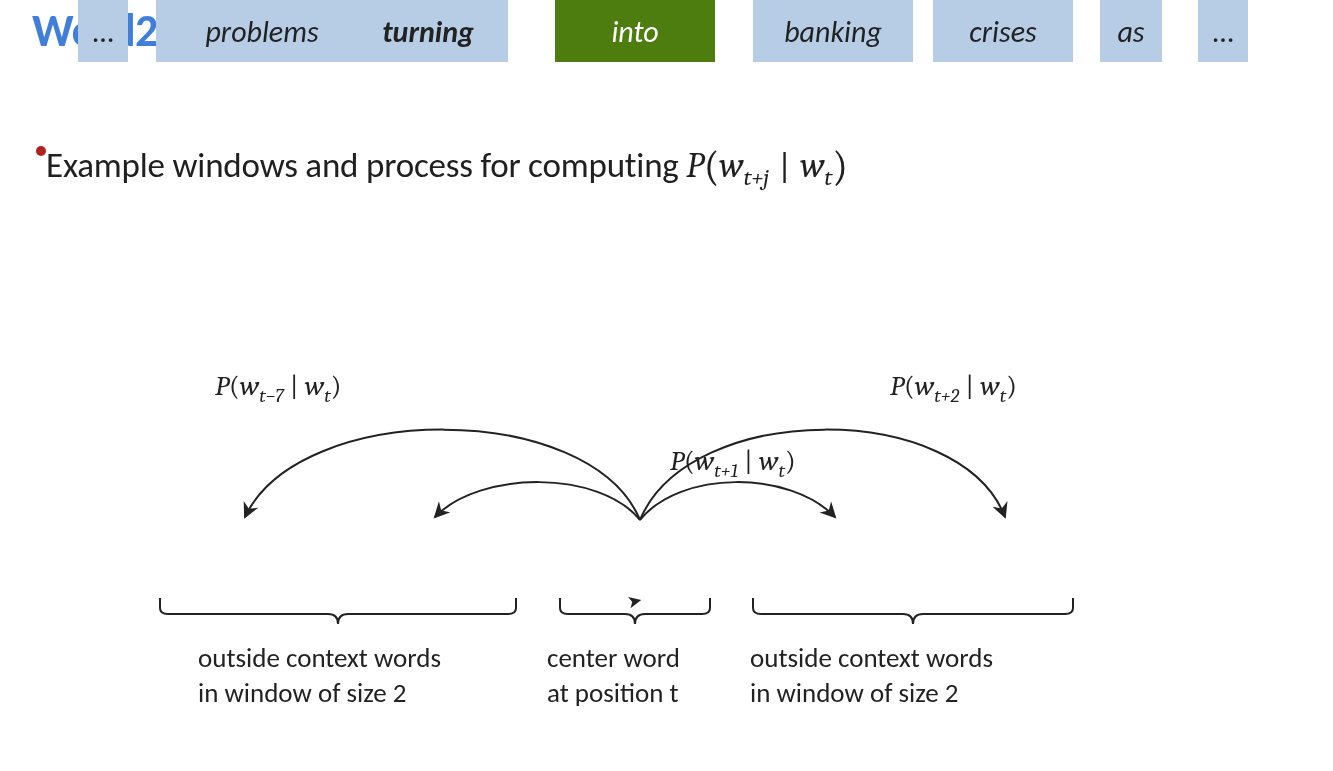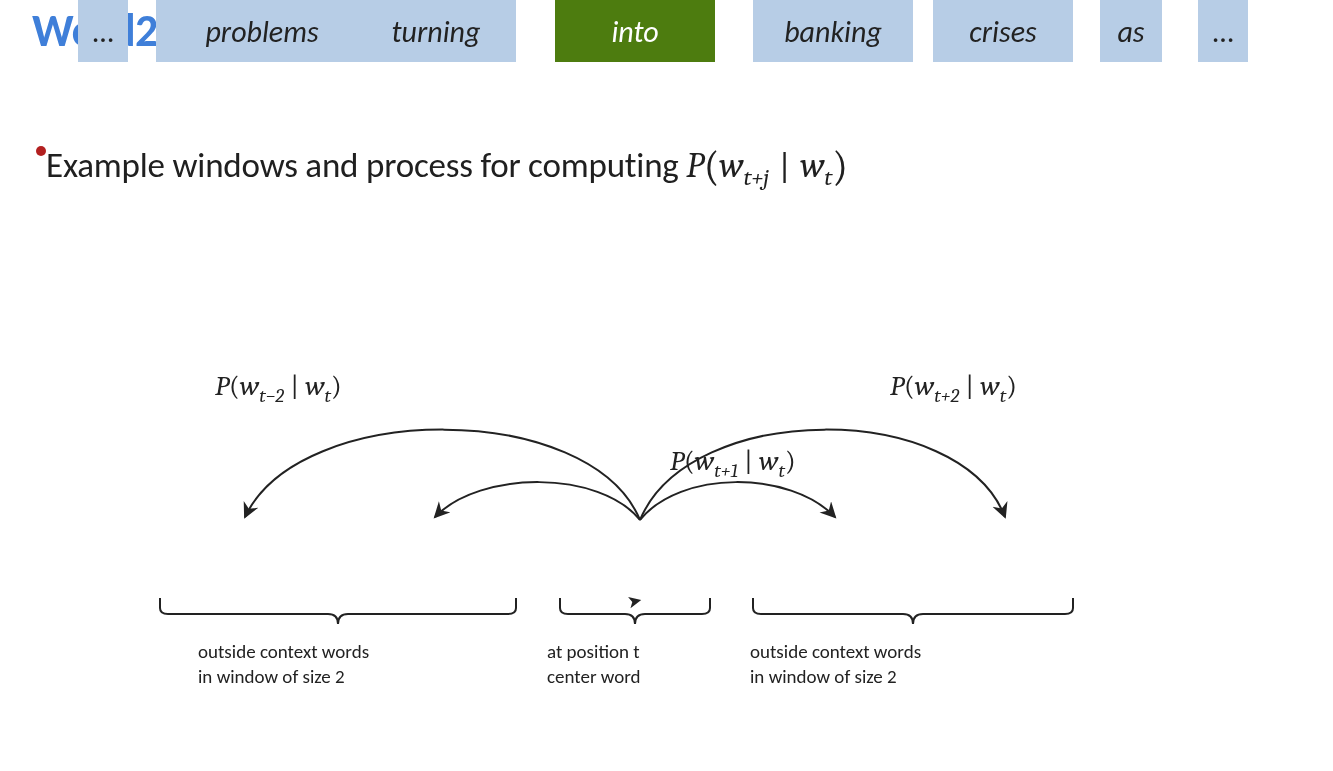--- a/index.html
+++ b/index.html
@@ -68,21 +68,21 @@
     position: absolute;
     font-family: Cambria, Georgia, serif;
     font-size: 28px;
     color: #222;
     white-space: nowrap;
   }
 
   
   .caption {
     position: absolute;
-    font-size: 19px;
+    font-size: 27px;
     color: #222;
     line-height: 1.3;
     font-family: Calibri, Georgia, serif;
   }
 
   
   svg.arrows { position:absolute; left:0; top:0; width:1333px; height:771px; pointer-events:none; }
 
   .cursor {
     position: absolute;
@@ -102,35 +102,35 @@
   <div class="bullet-dot"></div>
   <div class="bullet-text">
     <span>Example windows and process for computing </span>
     <span class="math-ital">P</span><span class="fpar">(</span><span class="math-ital">w</span><span class="sub">t+j</span><span> | </span><span class="math-ital">w</span><span class="sub">t</span><span class="fpar">)</span>
   </div>
 </div>
 
 <div class="diagram">
 
   <div class="plabel" style="left:215px; top:370px;">
-    <span class="math-ital">P</span><span>(</span><span class="math-ital">w</span><span class="sub">t−2</span><span> | </span><span class="math-ital">w</span><span class="sub">t</span><span>)</span>
+    <span class="math-ital">P</span><span>(</span><span class="math-ital">w</span><span class="sub">t−7</span><span> | </span><span class="math-ital">w</span><span class="sub">t</span><span>)</span>
   </div>
 
 
   <div class="plabel" style="left:670px; top:445px;">
     <span class="math-ital">P</span><span>(</span><span class="math-ital">w</span><span class="sub">t+1</span><span> | </span><span class="math-ital">w</span><span class="sub">t</span><span>)</span>
   </div>
 
   <div class="plabel" style="left:890px; top:370px;">
     <span class="math-ital">P</span><span>(</span><span class="math-ital">w</span><span class="sub">t+2</span><span> | </span><span class="math-ital">w</span><span class="sub">t</span><span>)</span>
   </div>
 
   <div class="wordbox dots" style="left:78px; width:50px;">…</div>
   <div class="wordbox" style="left:156px; width:212px;">problems</div>
-  <div class="wordbox" style="left:356px; width:160px;">turning</div>
+  <div class="wordbox" style="left:348px; width:160px;font-weight:bold;">turning</div>
   <div class="wordbox center" style="left:555px; width:160px;">into</div>
   <div class="wordbox" style="left:753px; width:160px;">banking</div>
   <div class="wordbox" style="left:933px; width:140px;">crises</div>
   <div class="wordbox" style="left:1100px; width:62px;">as</div>
   <div class="wordbox dots" style="left:1198px; width:50px;">…</div>
 
   <svg class="arrows">
     <defs>
       <marker id="ah" markerWidth="10" markerHeight="10" refX="7" refY="4" orient="auto" markerUnits="strokeWidth">
         <path d="M0,0 L8,4 L0,8 L2.5,4 Z" fill="#222"></path>
@@ -150,22 +150,22 @@
     <path d="M 560 598 L 560 608 Q 560 614 568 614 L 625 614 Q 635 614 635 624 Q 635 614 645 614 L 702 614 Q 710 614 710 608 L 710 598" fill="none" stroke="#222" stroke-width="2"></path>
 
     <path d="M 753 598 L 753 608 Q 753 614 761 614 L 903 614 Q 913 614 913 624 Q 913 614 923 614 L 1065 614 Q 1073 614 1073 608 L 1073 598" fill="none" stroke="#222" stroke-width="2"></path>
   </svg>
 
   <div class="caption" style="left:198px; top:640px;">
     <div>outside context words</div>
     <div>in window of size 2</div>
   </div>
   <div class="caption" style="left:547px; top:640px;">
+    <div>center word</div>
     <div>at position t</div>
-    <div>center word</div>
   </div>
   <div class="caption" style="left:750px; top:640px;">
     <div>outside context words</div>
     <div>in window of size 2</div>
   </div>
 
   <div class="cursor">➤</div>
 </div>
 
 </body></html>

